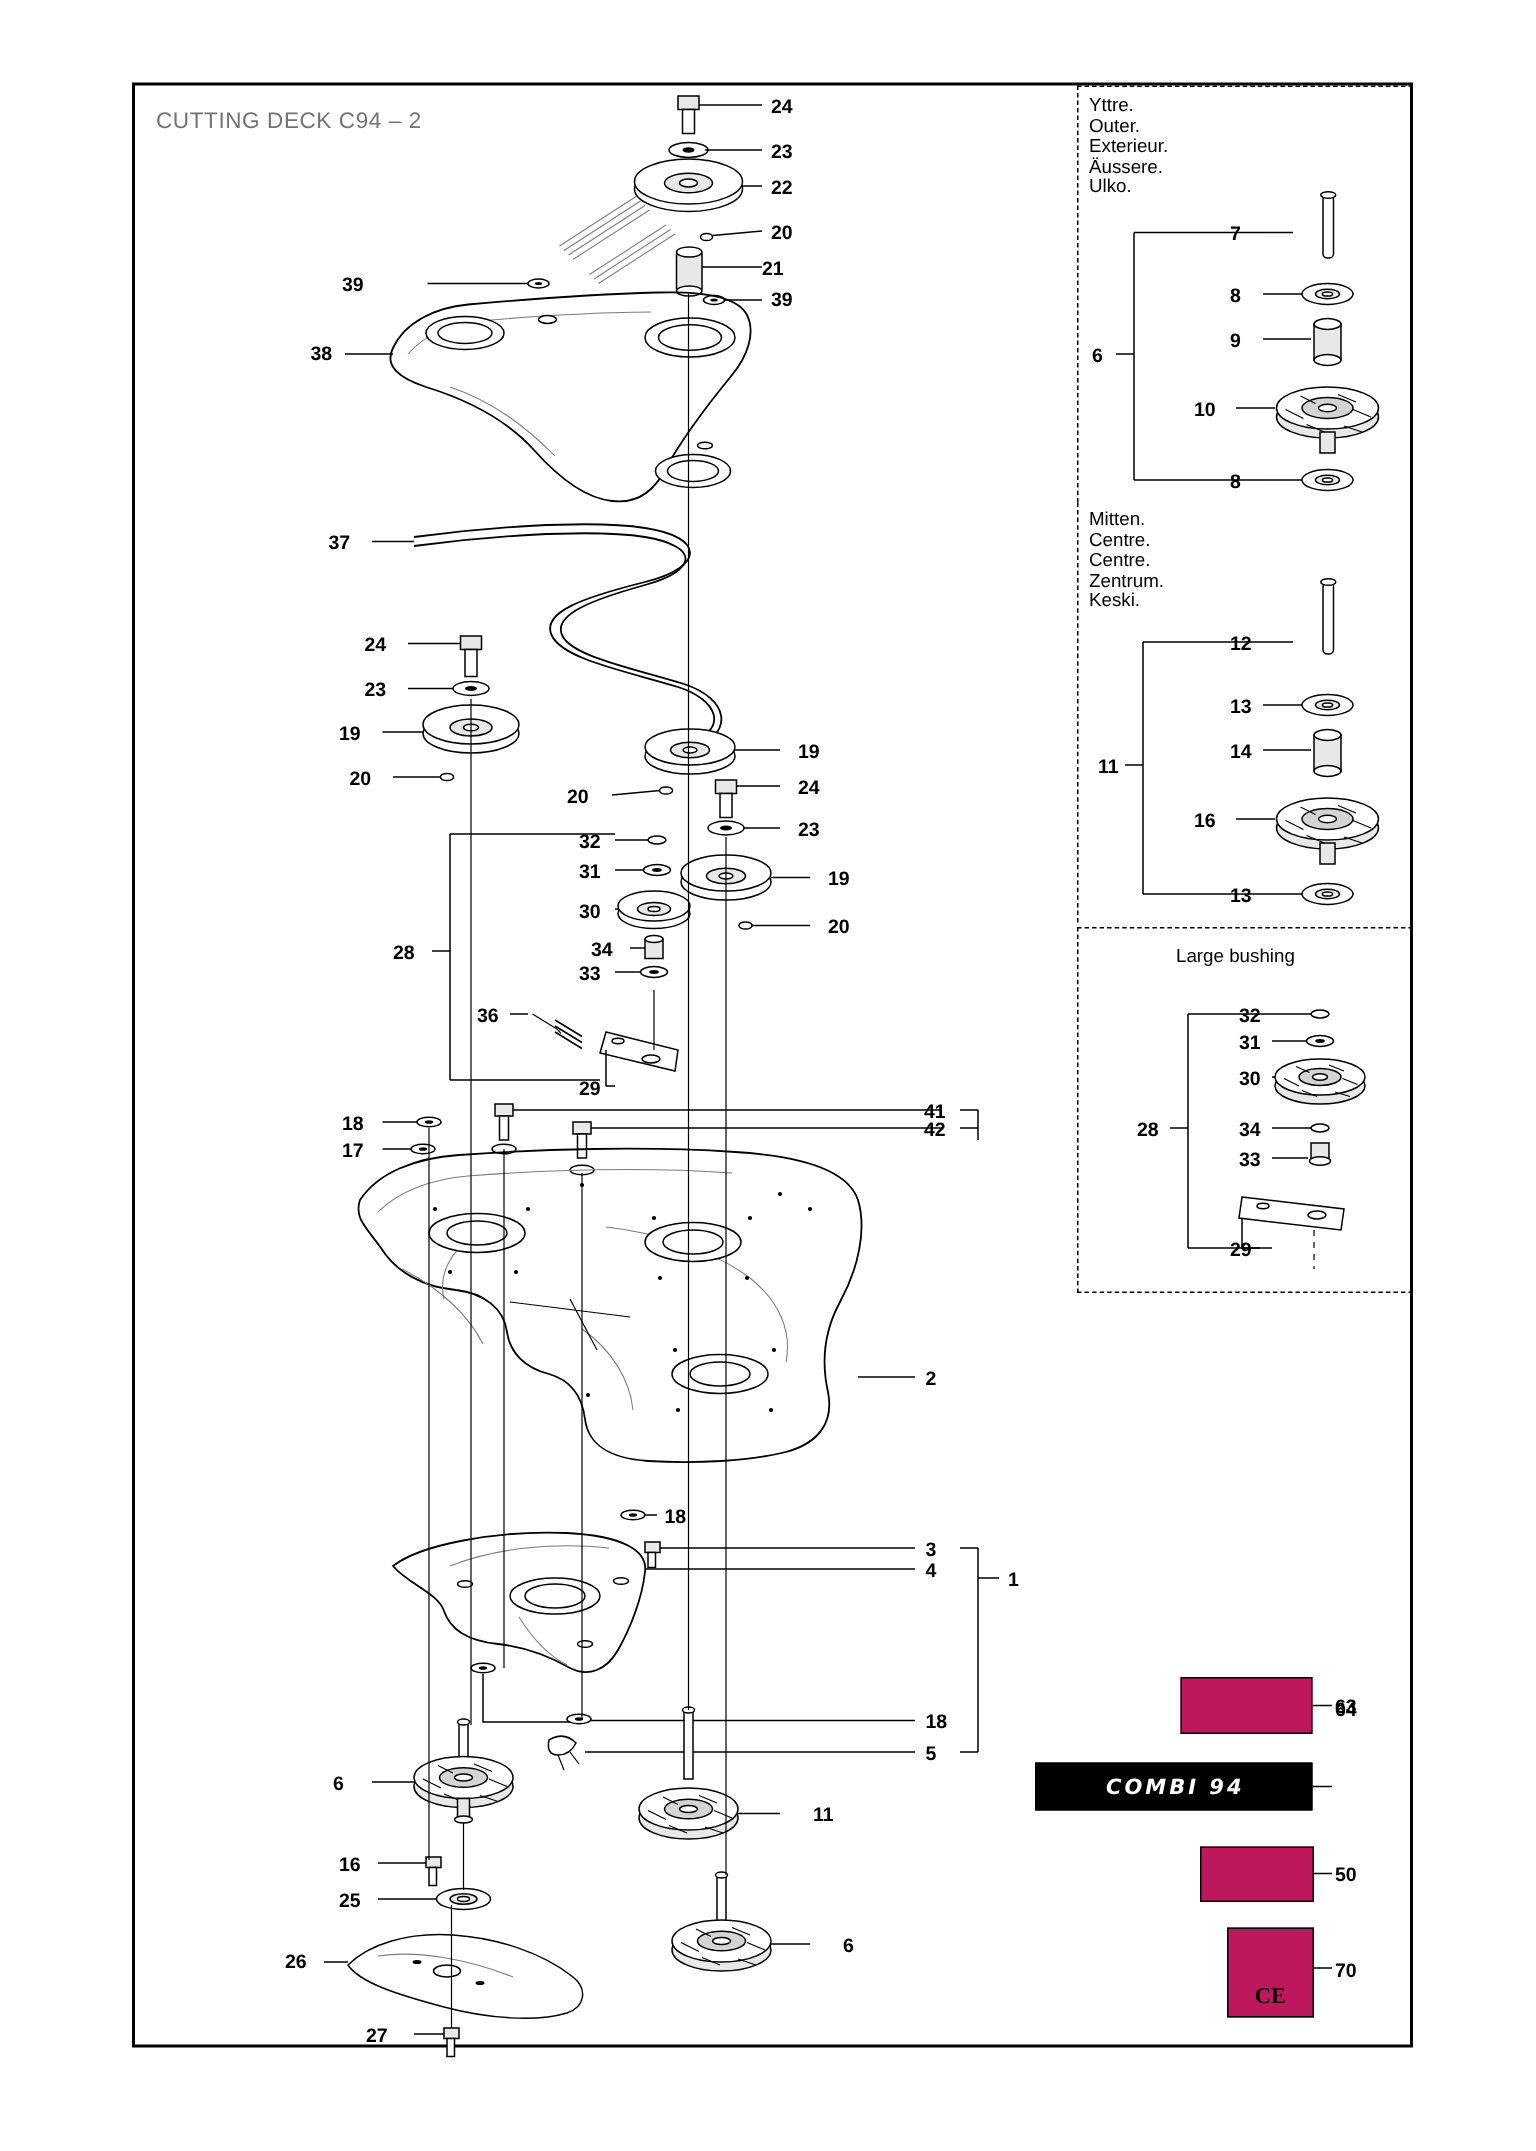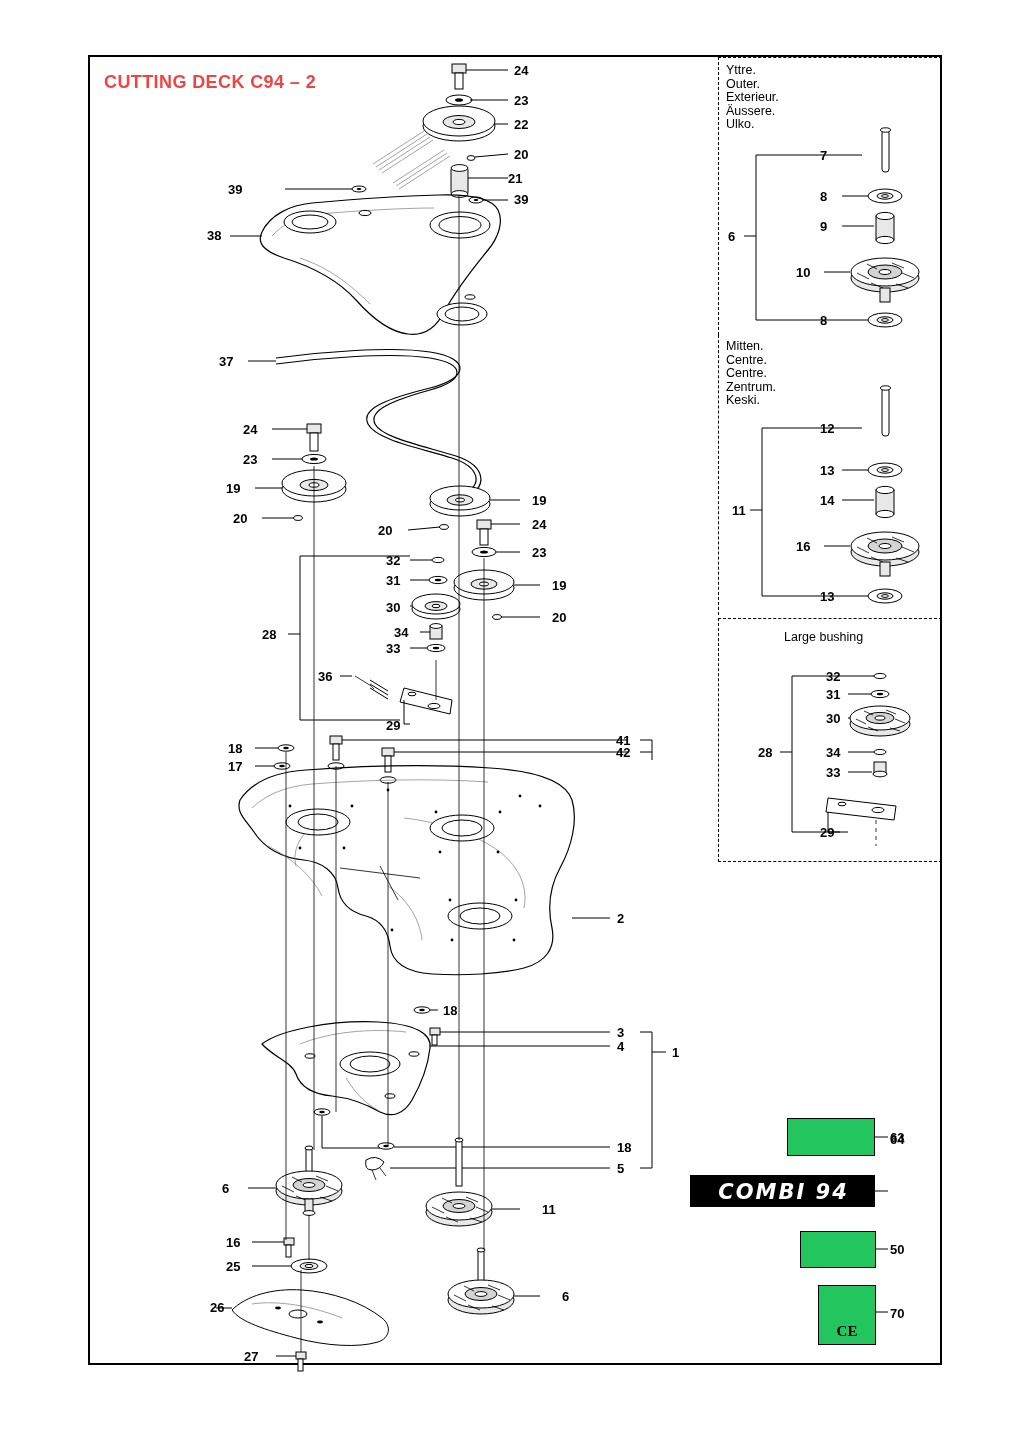--- a/index.html
+++ b/index.html
@@ -1,39 +1,39 @@
 <!DOCTYPE html>
 <html><head>
 <meta charset="utf-8">
 <style>
   html,body{margin:0;padding:0;background:#ffffff;}
   body{width:1024px;height:1434px;font-family:"Liberation Sans",sans-serif;position:relative;overflow:hidden;}
   #sheet{position:absolute;left:0;top:0;width:1024px;height:1434px;}
   .frame{position:absolute;left:88px;top:55px;width:854px;height:1310px;border:2px solid #000;box-sizing:border-box;}
-  .title{position:absolute;left:104px;top:72px;font-size:18px;font-weight:bold;letter-spacing:.4px;color:#ef4444;}
+  .title{position:absolute;left:104px;top:72px;font-size:15px;font-weight:normal;letter-spacing:.4px;color:#737373;}
   .panel{position:absolute;border:1px dashed #000;box-sizing:border-box;}
   #panel-outer{left:718px;top:57px;width:224px;height:278px;border-bottom:none;}
   #panel-centre{left:718px;top:335px;width:224px;height:280px;border-top:none;border-bottom:none;}
   #panel-large{left:718px;top:618px;width:224px;height:244px;}
   .num{position:absolute;font-size:13px;font-weight:bold;color:#000;white-space:nowrap;}
   .grp{position:absolute;font-size:12.5px;color:#000;line-height:13.6px;white-space:nowrap;}
   .lbl{position:absolute;font-size:12.5px;color:#000;white-space:nowrap;}
   svg.art{position:absolute;left:0;top:0;width:1024px;height:1434px;pointer-events:none;}
   .ln{stroke:#000;stroke-width:1;fill:none;}
   .thin{stroke:#000;stroke-width:.8;fill:none;}
   .med{stroke:#000;stroke-width:1.2;fill:none;}
   .lgt{stroke:#7b7b7b;stroke-width:.7;fill:none;}
   .fillw{fill:#ffffff;stroke:#000;stroke-width:1;}
   .fillg{fill:#e8e8e8;stroke:#000;stroke-width:1;}
   .fillgg{fill:#d4d4d4;stroke:#000;stroke-width:1;}
   .fillk{fill:#000;}
-  .badge{position:absolute;border:1px solid #000;background:#22c55e;box-sizing:border-box;}
+  .badge{position:absolute;border:1px solid #000;background:#be185d;box-sizing:border-box;}
   #badge63{left:787px;top:1118px;width:88px;height:38px;}
   #badge64{left:690px;top:1175px;width:185px;height:32px;background:#000;}
-  #badge64 .brand{position:absolute;left:0;top:0;width:185px;height:32px;display:flex;align-items:center;justify-content:center;color:#fff;font-size:21px;font-weight:bold;font-style:italic;letter-spacing:2px;font-family:"DejaVu Sans",sans-serif;}
+  #badge64 .brand{position:absolute;left:0;top:0;width:185px;height:32px;display:flex;align-items:center;justify-content:center;color:#fff;font-size:14px;font-weight:bold;font-style:italic;letter-spacing:2px;font-family:"DejaVu Sans",sans-serif;}
   #badge40{left:800px;top:1231px;width:76px;height:37px;}
   #badge70{left:818px;top:1285px;width:58px;height:60px;}
 </style>
 </head>
 <body>
 
 <div id="sheet">
 
   <div class="frame"></div>
   <div class="title">CUTTING DECK C94 – 2</div>
@@ -514,21 +514,21 @@
   <div class="num" style="left:617px;top:911px;">2</div>
   <div class="num" style="left:443px;top:1003px;">18</div>
   <div class="num" style="left:617px;top:1025px;">3</div>
   <div class="num" style="left:617px;top:1039px;">4</div>
   <div class="num" style="left:672px;top:1045px;">1</div>
   <div class="num" style="left:617px;top:1140px;">18</div>
   <div class="num" style="left:617px;top:1161px;">5</div>
   <div class="num" style="left:222px;top:1181px;">6</div>
   <div class="num" style="left:226px;top:1235px;">16</div>
   <div class="num" style="left:226px;top:1259px;">25</div>
-  <div class="num" style="left:190px;top:1300px;margin-left:20px;">26</div>
+  <div class="num" style="left:190px;top:1300px;">26</div>
   <div class="num" style="left:244px;top:1349px;">27</div>
   <div class="num" style="left:542px;top:1202px;">11</div>
   <div class="num" style="left:562px;top:1289px;">6</div>
 
   <div class="num" style="left:820px;top:148px;">7</div>
   <div class="num" style="left:820px;top:189px;">8</div>
   <div class="num" style="left:820px;top:219px;">9</div>
   <div class="num" style="left:796px;top:265px;">10</div>
   <div class="num" style="left:820px;top:313px;">8</div>
   <div class="num" style="left:728px;top:229px;">6</div>

